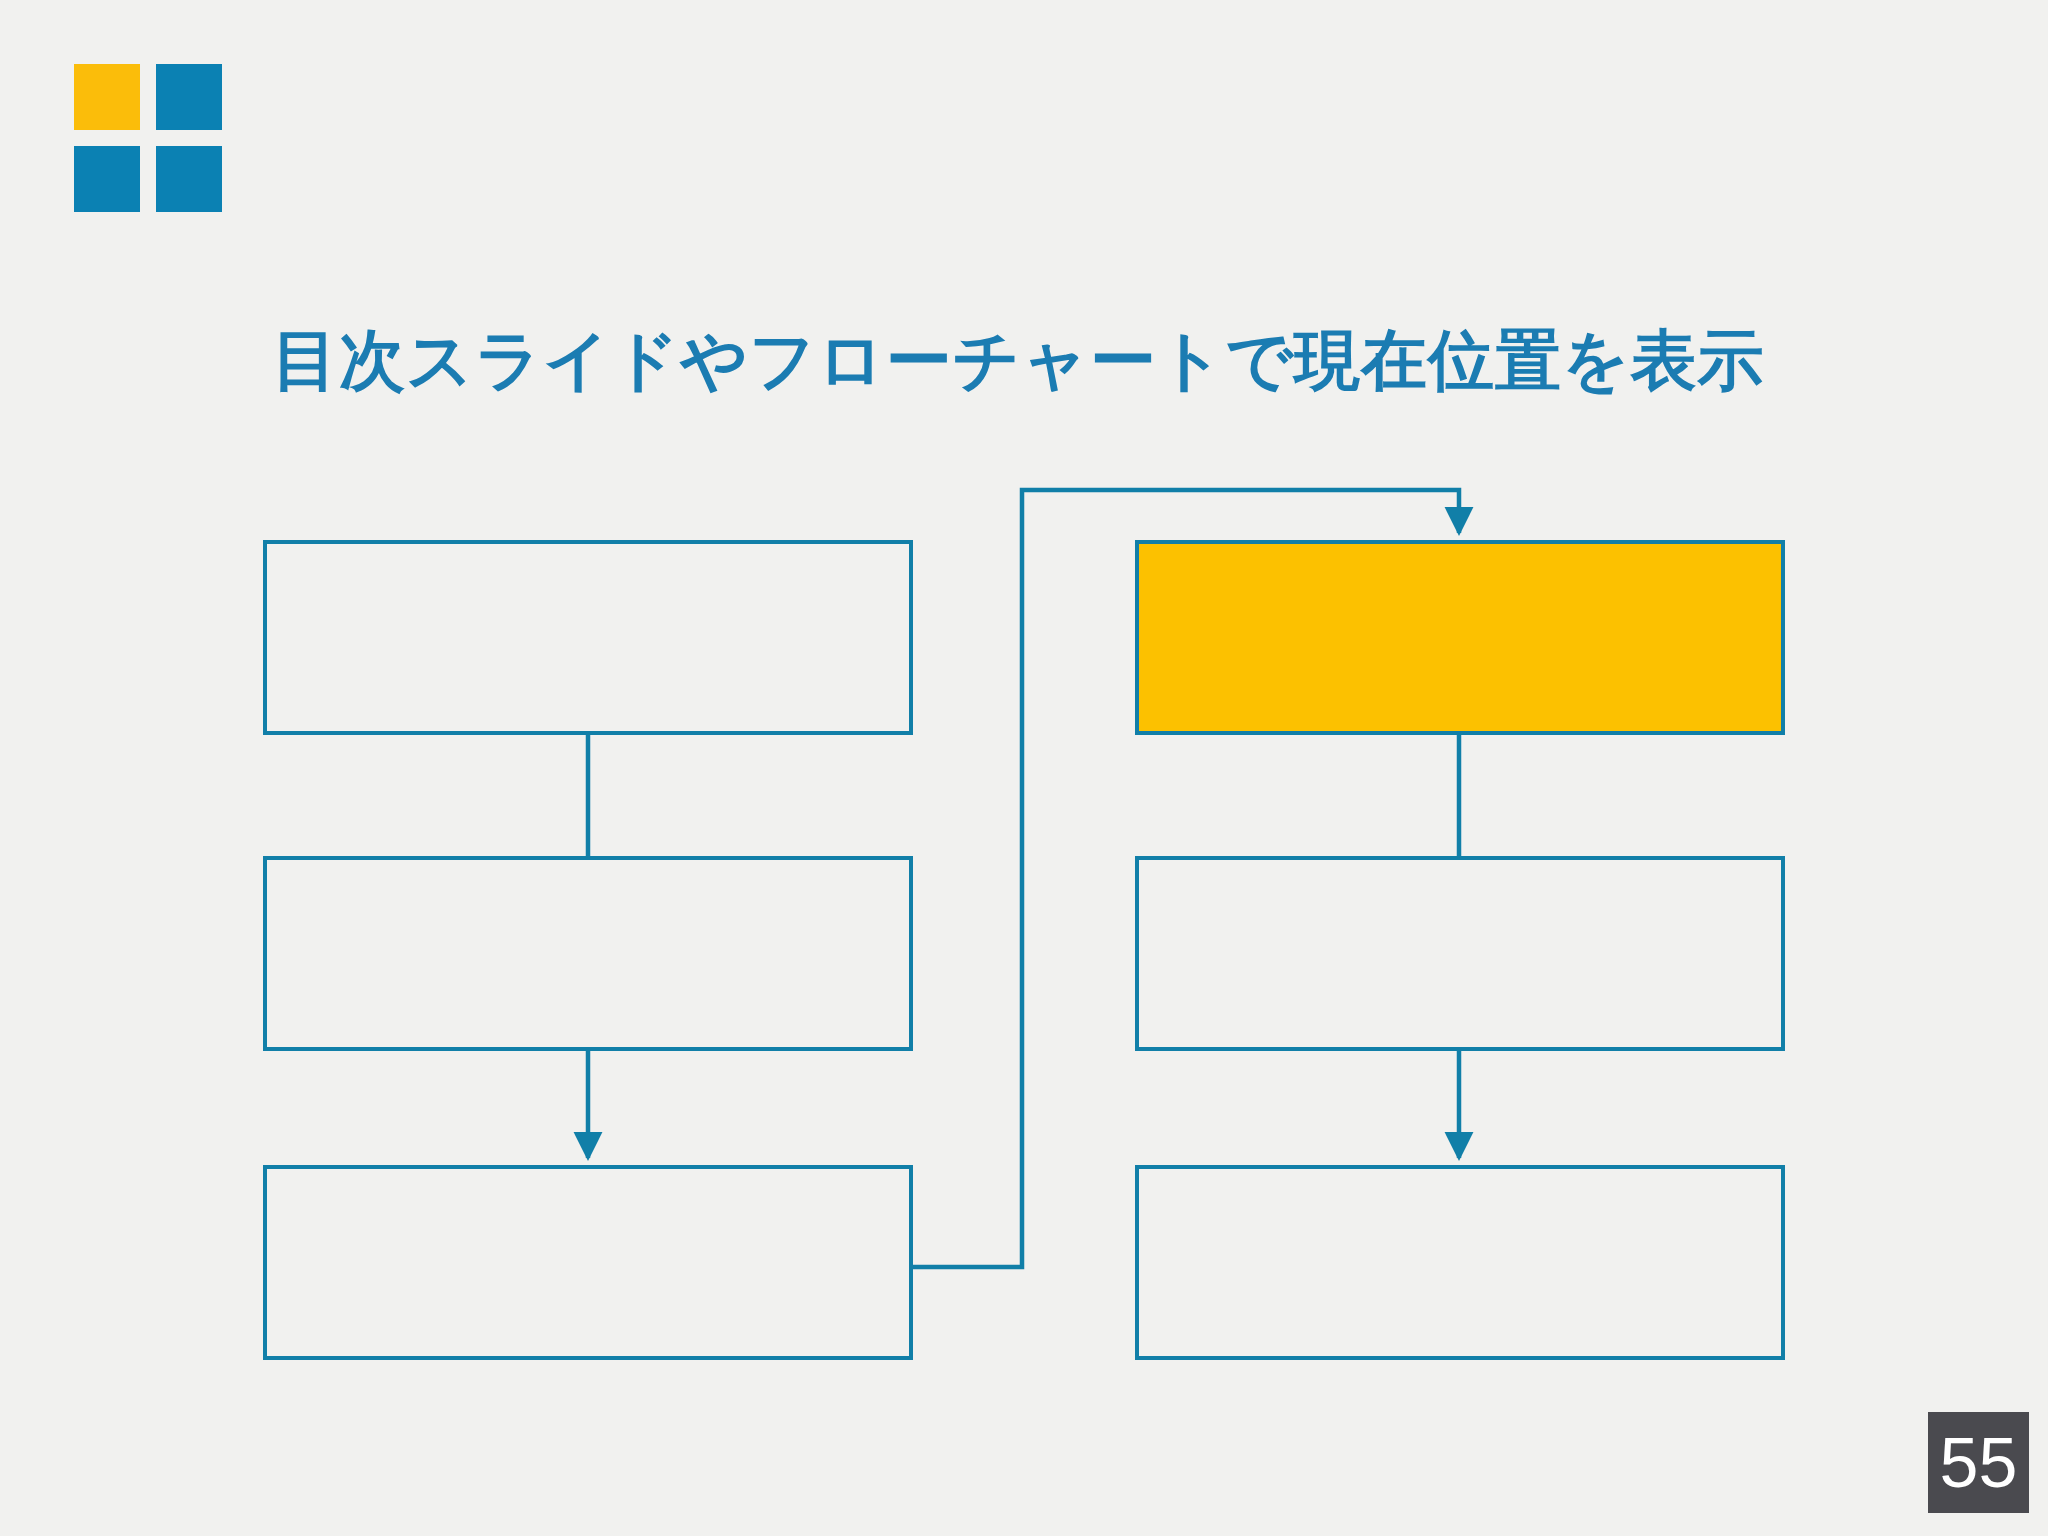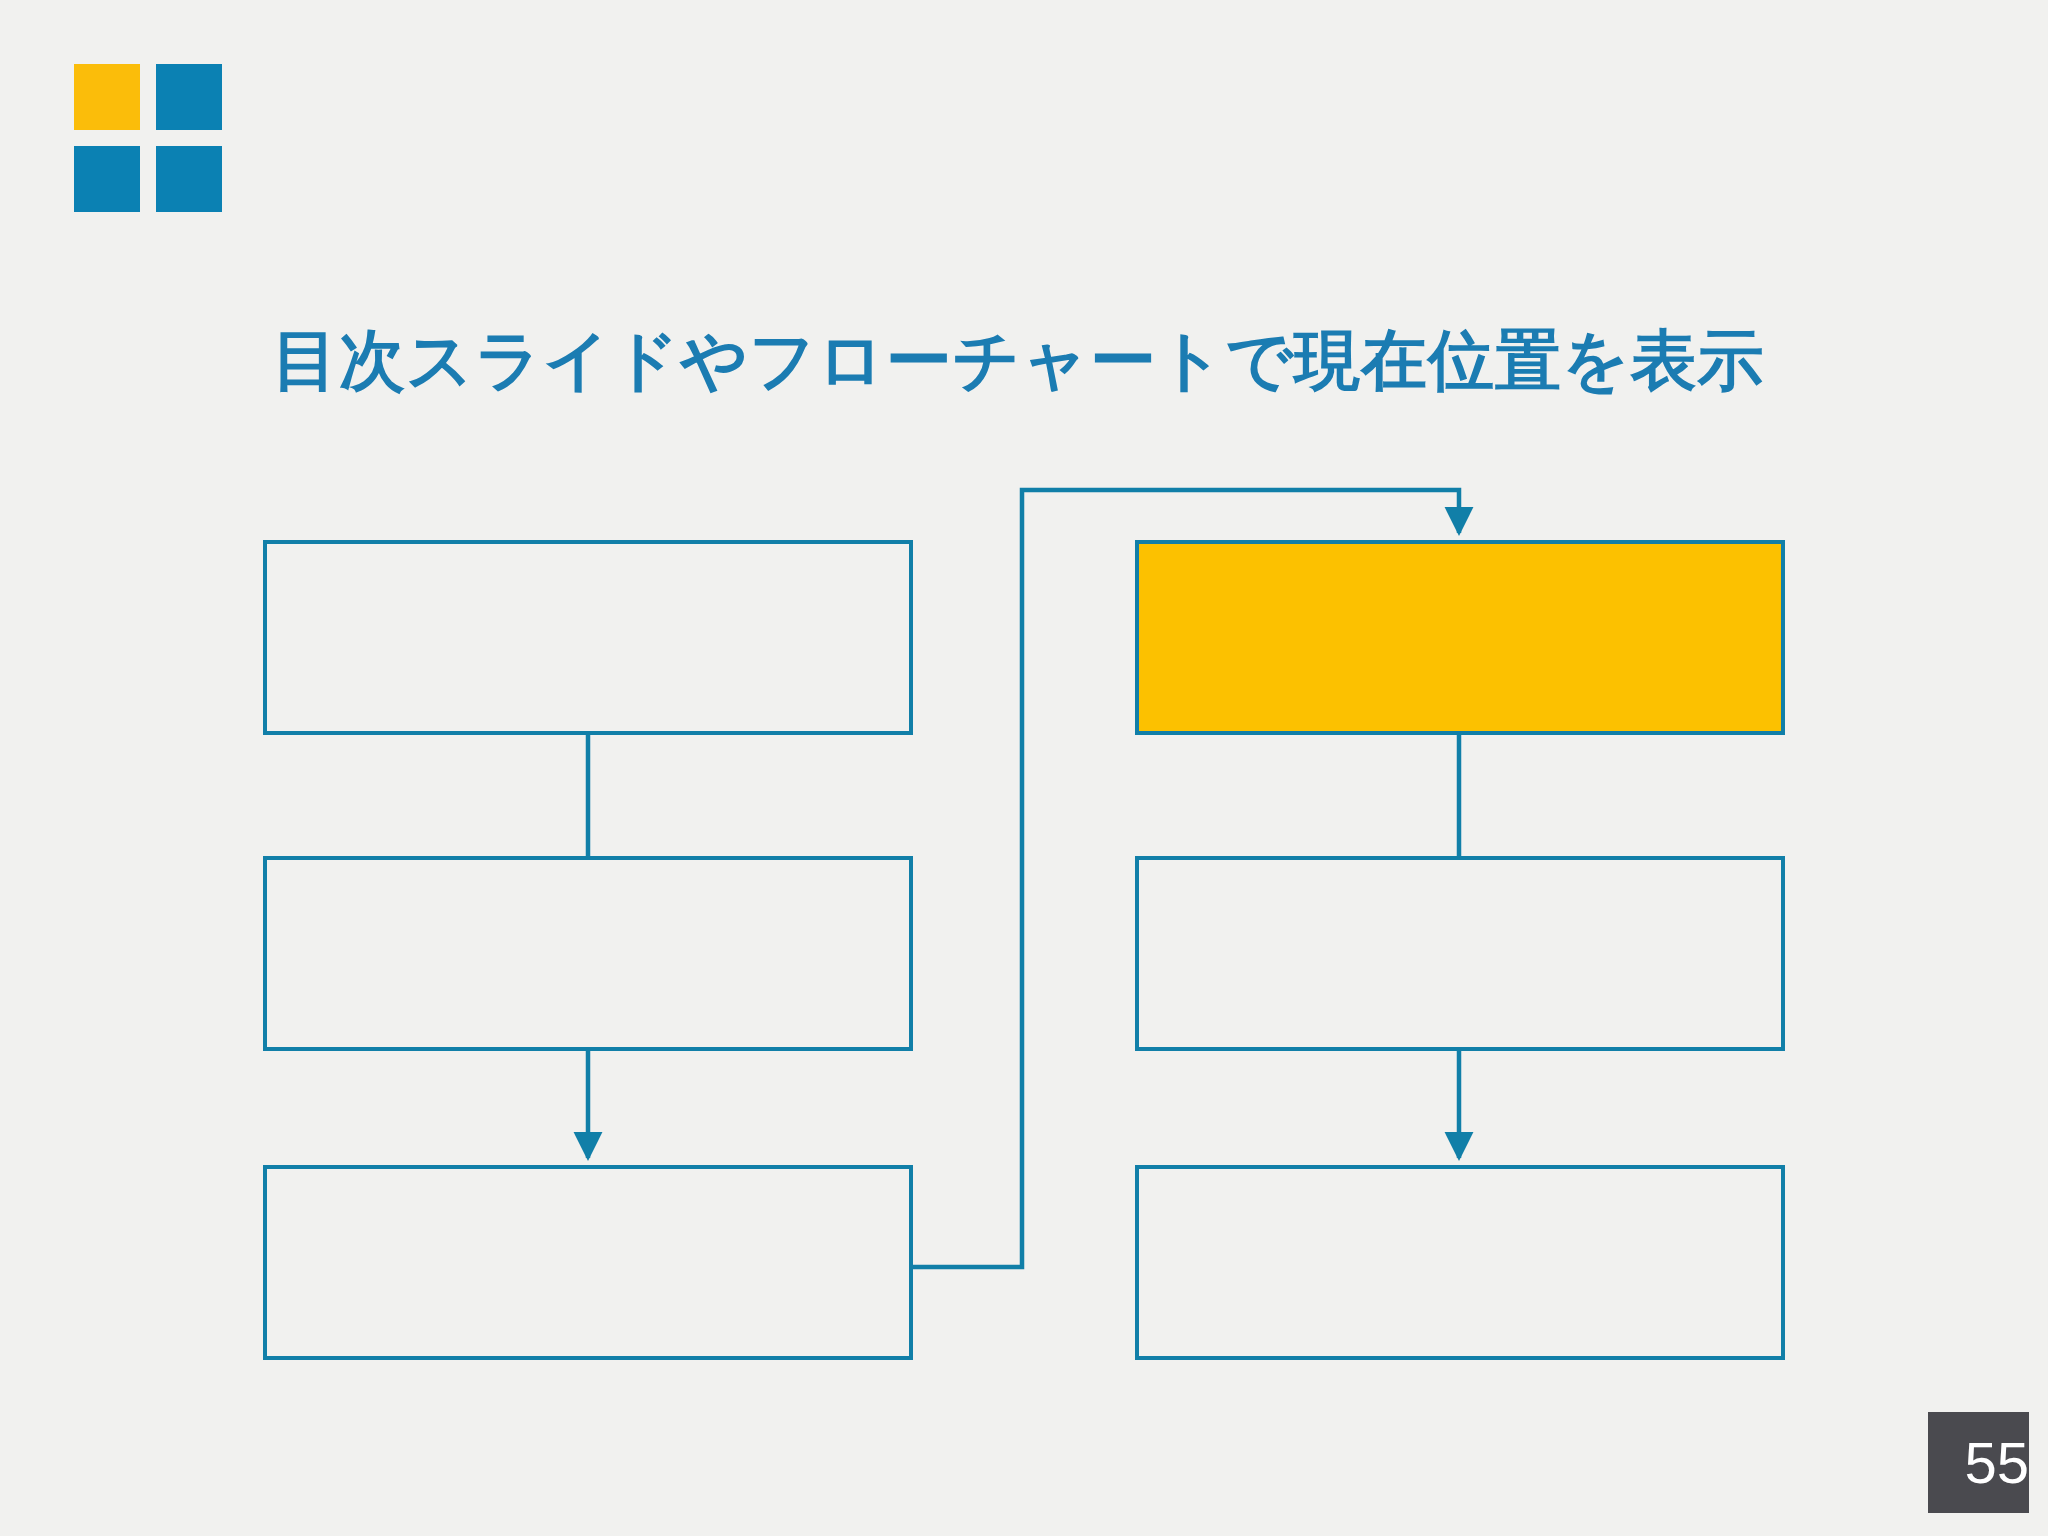--- a/index.html
+++ b/index.html
@@ -87,22 +87,22 @@
   .page-badge {
     position: absolute;
     left: 1928px;
     top: 1412px;
     width: 101px;
     height: 101px;
     background: var(--page-badge-bg, #4a4a4f);
     color: var(--page-badge-text, #ffffff);
     display: flex;
     align-items: center;
-    justify-content: flex-end;
-    font-size: 58px;
+    justify-content: center;
+    font-size: 70px;
     font-weight: 400;
   }
 </style>
 </head>
 <body style="--background: #f1f1ef; --title-text: #57545a; --subtitle-text: #1b7cb2; --line: #117fa8; --highlight-fill: #fcc100; --logo-yellow: #fbbd0a; --logo-blue: #0b81b3; --page-badge-bg: #4a4a4f; --page-badge-text: #ffffff;">
 
 <div class="slide">
 
   <div class="logo">
     <div class="logo-sq yellow"></div>

